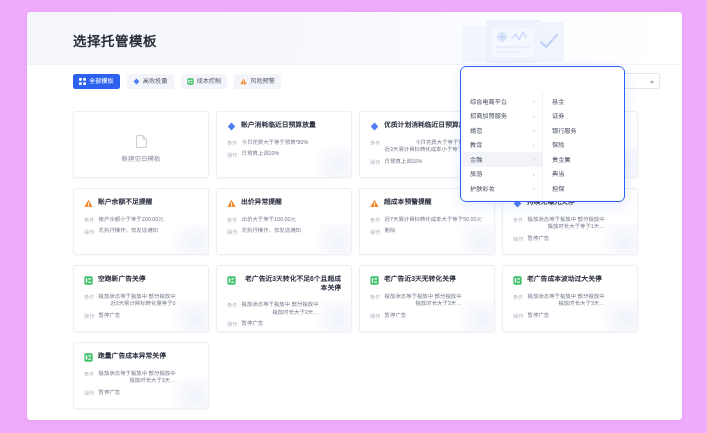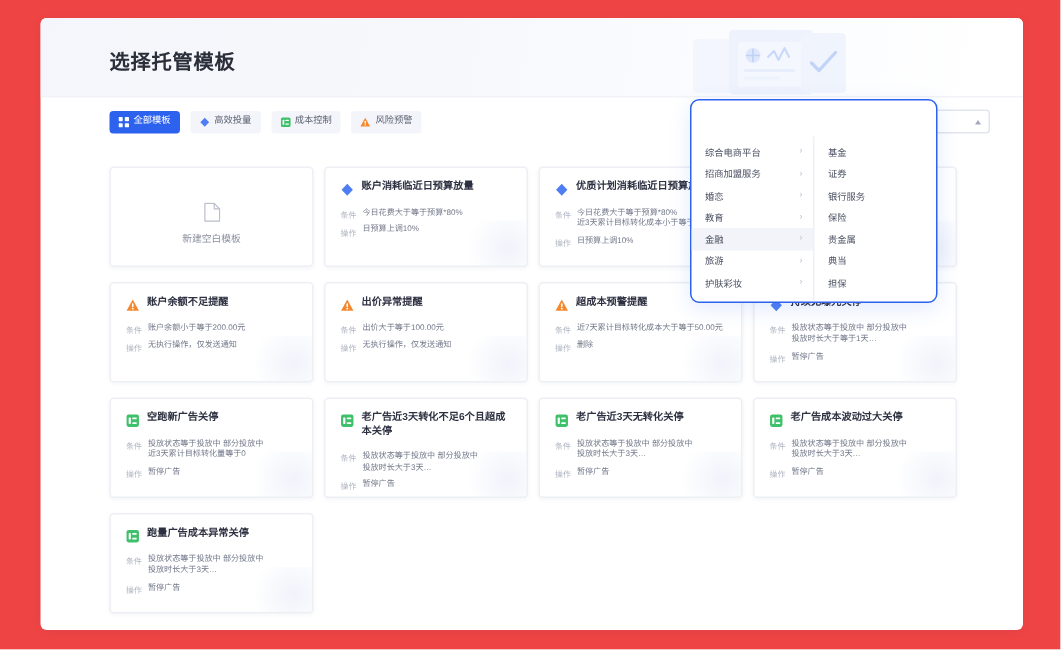--- a/index.html
+++ b/index.html
@@ -6,21 +6,22 @@
   * { box-sizing: border-box; margin: 0; padding: 0; }
   html, body {
     width: 707px; height: 433px;
     font-family: "Liberation Sans", "DejaVu Sans", sans-serif;
     background: #f0f2f7;
     overflow: hidden;
   }
   #root {
     position: relative;
     width: 707px; height: 433px;
-    background: #ef4444;
+    background: #f0abfc;
+    text-align: right;
   }
 
   
   .page-card {
     position: absolute;
     left: 27px; top: 12px;
     width: 655px; height: 408px;
     background: #ffffff;
     border-radius: 4px;
     box-shadow: 0 1px 6px rgba(40,60,110,.07);

